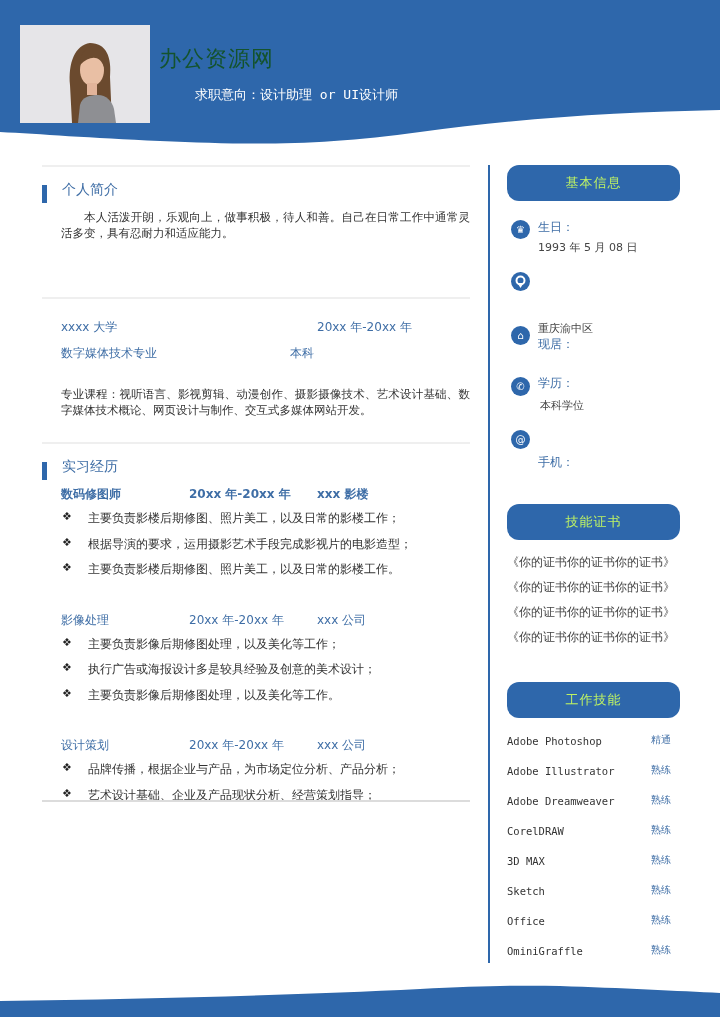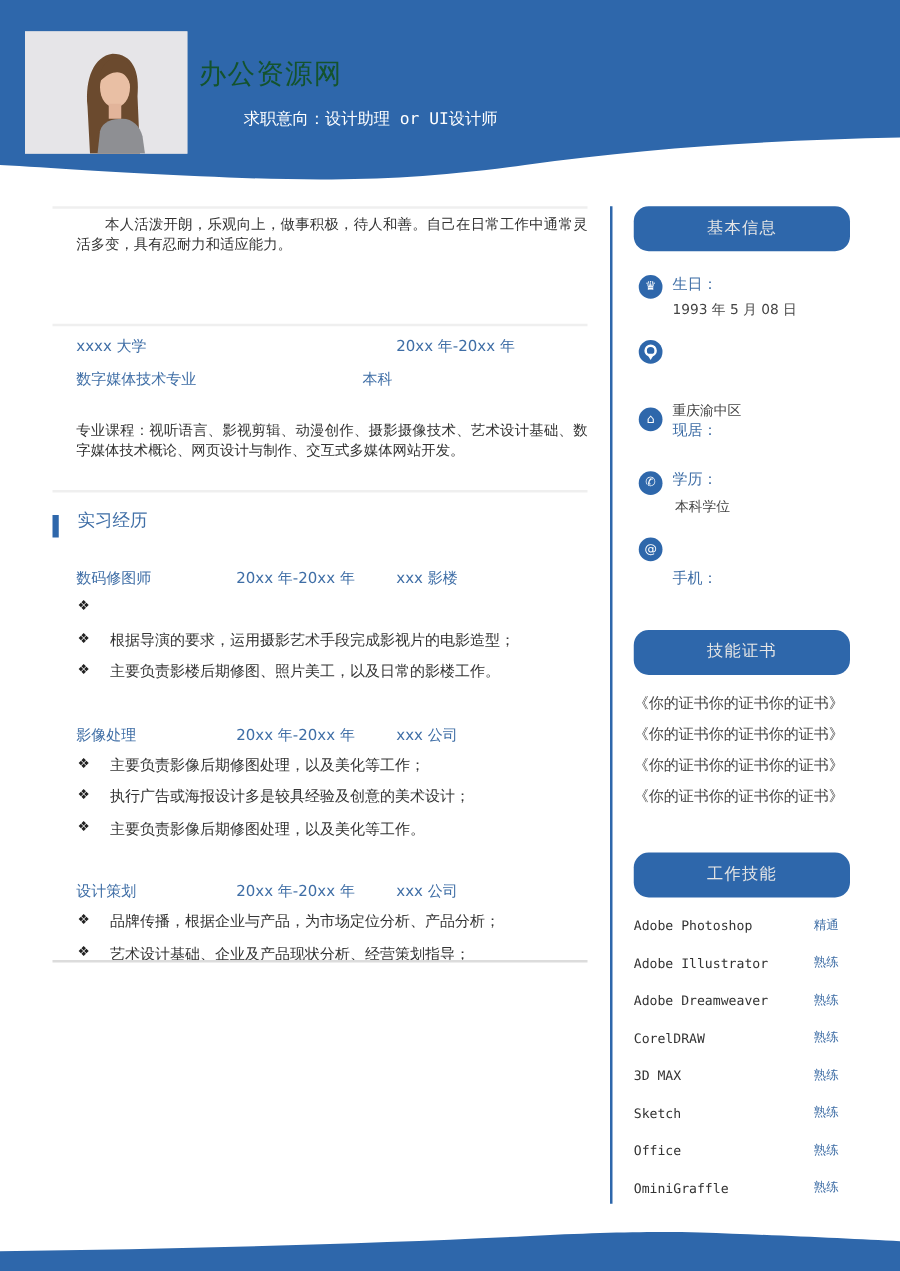--- a/index.html
+++ b/index.html
@@ -28,21 +28,21 @@
 
   .job-head { position: relative; height: 24px; font-size: 12px; color: #3f6ea6; }
   .job-head span { position: absolute; top: 4px; }
   .bullet { position: relative; height: 25.5px; font-size: 12px; color: #333; }
   .bullet .dia { position: absolute; left: 20px; top: 4px; font-size: 11px; color: #222; }
   .bullet .txt { position: absolute; left: 46px; top: 4px; white-space: nowrap; }
 
   .vline { position: absolute; left: 488px; top: 165px; width: 2px; height: 798px; background: #2e67ab; }
 
   .right { position: absolute; left: 507px; top: 165px; width: 173px; }
-  .pill { width: 173px; height: 36px; background: #2e67ab; border-radius: 12px; color: #e5e5e5; font-size: 13px; text-align: center; line-height: 36px; letter-spacing: 1px; }
+  .pill { width: 173px; height: 36px; background: #2e67ab; border-radius: 12px; color: #bef264; font-size: 13px; text-align: center; line-height: 36px; letter-spacing: 1px; }
   .info-icon { position: absolute; width: 19px; height: 19px; border-radius: 50%; background: #2e67ab; color: #fff; font-size: 10px; text-align: center; line-height: 19px; }
   .info-label { position: absolute; font-size: 12px; color: #3f6ea6; }
   .info-value { position: absolute; font-size: 11px; color: #444; }
 
   .cert { position: absolute; left: 0; font-size: 12px; color: #444; white-space: nowrap; }
   .skill-name { position: absolute; left: 0; font-size: 10.5px; color: #333; font-family: "DejaVu Sans Mono", monospace; }
   .skill-level { position: absolute; left: 144px; font-size: 10px; color: #3f6ea6; }
 </style>
 </head>
 <body>
@@ -59,46 +59,51 @@
     <ellipse cx="72" cy="45" rx="12" ry="16" fill="#e9bfa4"></ellipse>
     <path d="M60,40 C60,24 70,20 78,22 C86,26 86,36 84,42 C80,30 70,30 60,40 Z" fill="#6b4a2e"></path>
     <rect x="67" y="58" width="10" height="12" fill="#e2b49a"></rect>
   </svg>
 </div>
 <div class="name">办公资源网</div>
 <div class="intent">求职意向：设计助理 or  UI设计师</div>
 
 <div class="left">
   <div class="divider"></div>
+  <div class="sec-head">
+    <div class="sec-bar"></div>
+    <div class="sec-title">个人简介</div>
+  </div>
   <div class="para indent" style="margin-top:5px;">本人活泼开朗，乐观向上，做事积极，待人和善。自己在日常工作中通常灵活多变，具有忍耐力和适应能力。</div>
 
   <div class="divider" style="margin-top:56px;"></div>
-  <div class="edu-row" style="margin-top:4px;">
+  <div class="edu-row" style="margin-top:16px;">
     <span style="left:19px;">xxxx 大学</span>
     <span style="left:275px;">20xx 年-20xx 年</span>
   </div>
   <div class="edu-row">
     <span style="left:19px;">数字媒体技术专业</span>
     <span style="left:248px;">本科</span>
   </div>
   <div class="para" style="margin-top:20px;">专业课程：视听语言、影视剪辑、动漫创作、摄影摄像技术、艺术设计基础、数字媒体技术概论、网页设计与制作、交互式多媒体网站开发。</div>
 
   <div class="divider" style="margin-top:24px;"></div>
   <div class="sec-head">
     <div class="sec-bar"></div>
     <div class="sec-title">实习经历</div>
   </div>
 
-  <div class="job-head" style="margin-top:18px;">
+  <div class="job-head" style="margin-top:0;font-weight:bold;">
     <span style="left:19px;">数码修图师</span>
     <span style="left:147px;">20xx 年-20xx 年</span>
     <span style="left:275px;">xxx 影楼</span>
   </div>
   <div class="bullet">
       <span class="dia">❖</span>
+      <span class="txt">主要负责影楼后期修图、照片美工，以及日常的影楼工作；</span>
     </div>
   <div class="bullet">
       <span class="dia">❖</span>
       <span class="txt">根据导演的要求，运用摄影艺术手段完成影视片的电影造型；</span>
     </div>
   <div class="bullet">
       <span class="dia">❖</span>
       <span class="txt">主要负责影楼后期修图、照片美工，以及日常的影楼工作。</span>
     </div>
 

